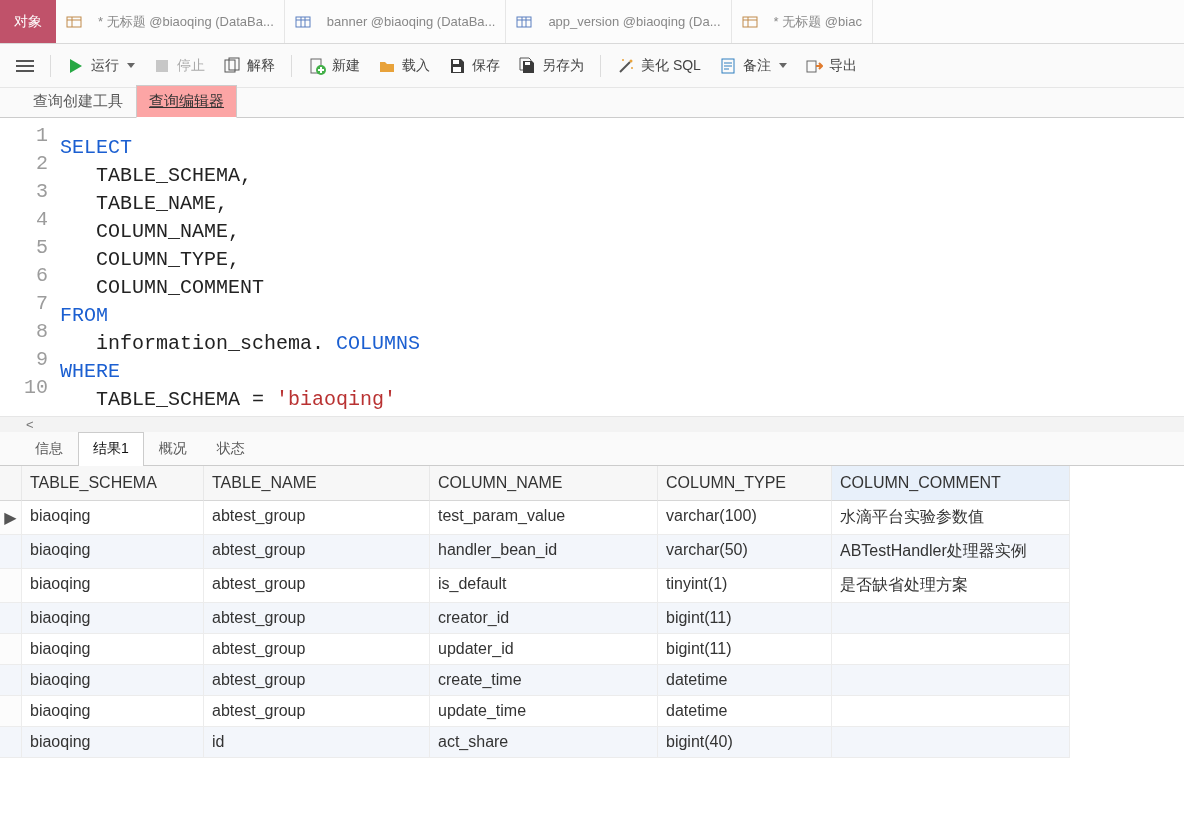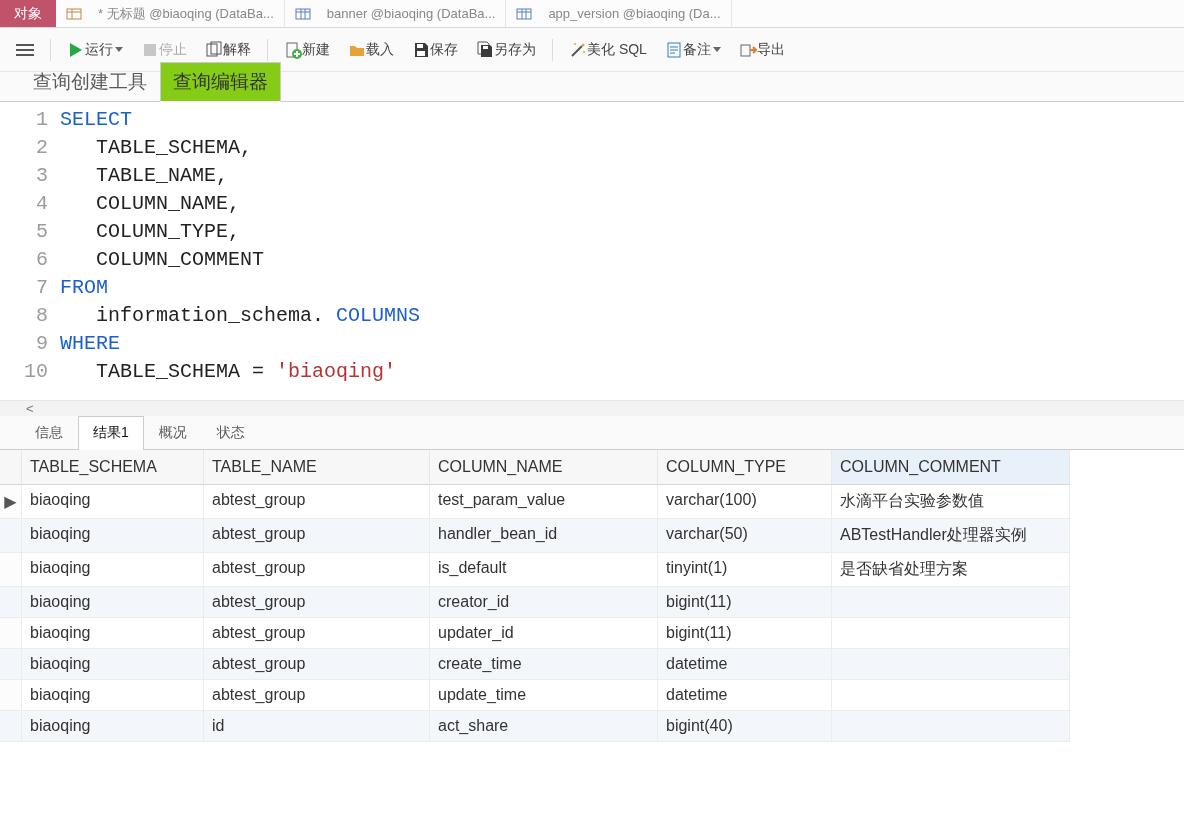--- a/index.html
+++ b/index.html
@@ -10,21 +10,21 @@
     color: #333;
     overflow: hidden;
     width: 1184px;
     height: 814px;
     position: relative;
   }
   
   .topstrip {
     display: flex;
     align-items: center;
-    height: 28px;
+    height: 44px;
     background: #fcfcfc;
     border-bottom: 1px solid #d9d9d9;
   }
   .tab-objects {
     background: #c0526a;
     color: #ffffff;
     height: 100%;
     display: flex;
     align-items: center;
     padding: 0 14px;
@@ -51,21 +51,21 @@
     display: flex;
     align-items: center;
     gap: 6px;
     padding: 0 10px;
     background: #fafafa;
     border-bottom: 1px solid #e6e6e6;
   }
   .tb-btn {
     display: flex;
     align-items: center;
-    gap: 0;
+    gap: 6px;
     padding: 4px 6px;
     color: #444;
     font-size: 14px;
     cursor: pointer;
   }
   .tb-btn.disabled { color: #aaa; }
   .tb-sep {
     width: 1px;
     height: 22px;
     background: #dcdcdc;
@@ -86,29 +86,30 @@
     height: 30px;
     padding-left: 20px;
     background: #fafafa;
     border-bottom: 1px solid #cccccc;
   }
   .subtab {
     padding: 6px 12px;
     color: #5a5a5a;
     border: 1px solid transparent;
     border-bottom: none;
-    font-size: 19px;
+    font-size: 15px;
     cursor: pointer;
   }
   .subtab.active {
-    background: #84cc16;
+    background: #fca5a5;
     border-color: #cccccc;
     border-bottom: 1px solid #fff;
     margin-bottom: -1px;
     color: #333;
+    text-decoration: underline;
   }
   
   .editor-area {
     display: flex;
     font-family: Consolas, "Courier New", monospace;
     font-size: 20px;
     line-height: 28px;
     height: 298px;
     overflow: hidden;
     background: #ffffff;
@@ -119,20 +120,21 @@
     color: #9c9c9c;
     padding-right: 12px;
     padding-top: 4px;
     user-select: none;
     background: #ffffff;
   }
   .code {
     padding-top: 4px;
     white-space: pre;
     color: #222;
+    margin-top: 12px;
   }
   .kw { color: #1b5fd1; }
   .ident { color: #1b5fd1; }
   .str { color: #b93232; }
   
   .hscroll-hint {
     height: 16px;
     border-top: 1px solid #e6e6e6;
     display: flex;
     align-items: center;
@@ -252,20 +254,30 @@
       <svg class="icon" viewBox="0 0 16 16">
           <rect x="1" y="3" width="14" height="10" fill="none" stroke="#5a7fbf" stroke-width="1"></rect>
           <line x1="1" y1="6" x2="15" y2="6" stroke="#5a7fbf"></line>
           <line x1="6" y1="3" x2="6" y2="13" stroke="#5a7fbf"></line>
           <line x1="10" y1="3" x2="10" y2="13" stroke="#5a7fbf"></line>
         </svg>
     </span>
     <span class="txt">app_version @biaoqing (Da...</span>
   </div>
 
+  <div class="toptab">
+    <span class="glyph">
+      <svg class="icon" viewBox="0 0 16 16">
+          <rect x="1" y="3" width="14" height="10" fill="none" stroke="#c08a4a" stroke-width="1"></rect>
+          <line x1="1" y1="6" x2="15" y2="6" stroke="#c08a4a"></line>
+          <line x1="6" y1="3" x2="6" y2="13" stroke="#c08a4a"></line>
+        </svg>
+    </span>
+    <span class="txt">* 无标题 @biac</span>
+  </div>
 </div>
 
 <div class="toolbar">
   <div class="burger">
     <span></span>
       <span></span>
       <span></span>
   </div>
   <div class="tb-sep"></div>
 

